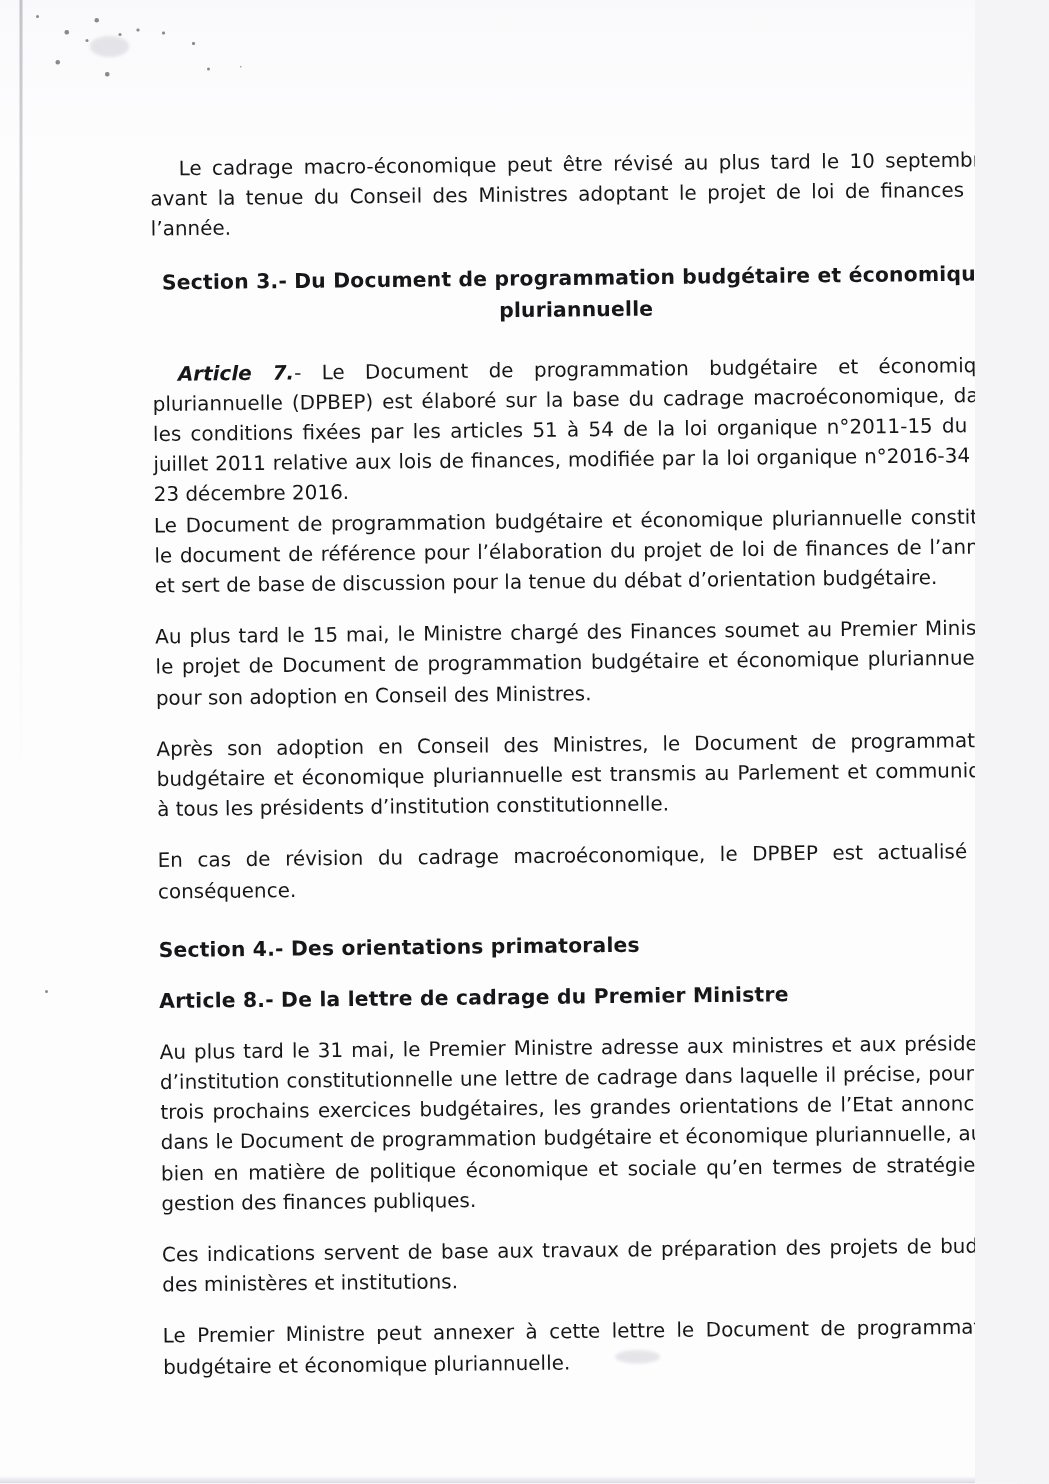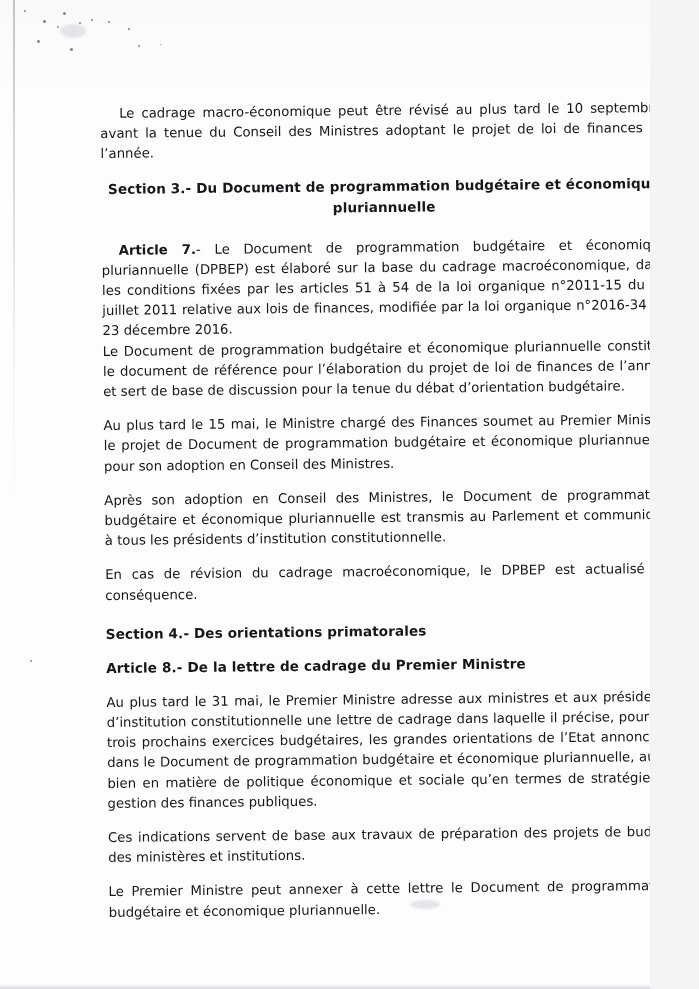--- a/index.html
+++ b/index.html
@@ -109,20 +109,21 @@
   h3.article-head {
     font-size: 13.6px;
     font-weight: bold;
     text-align: left;
     line-height: 21px;
     margin: 0 0 14px 0;
     letter-spacing: 0.1px;
   }
   .art-label {
     font-weight: bold;
+    font-style: italic;
   }
 </style>
 </head>
 <body>
 
 <div id="page">
 
   <div id="scan-top-tint"></div>
   <div id="scan-left-edge"></div>
 

